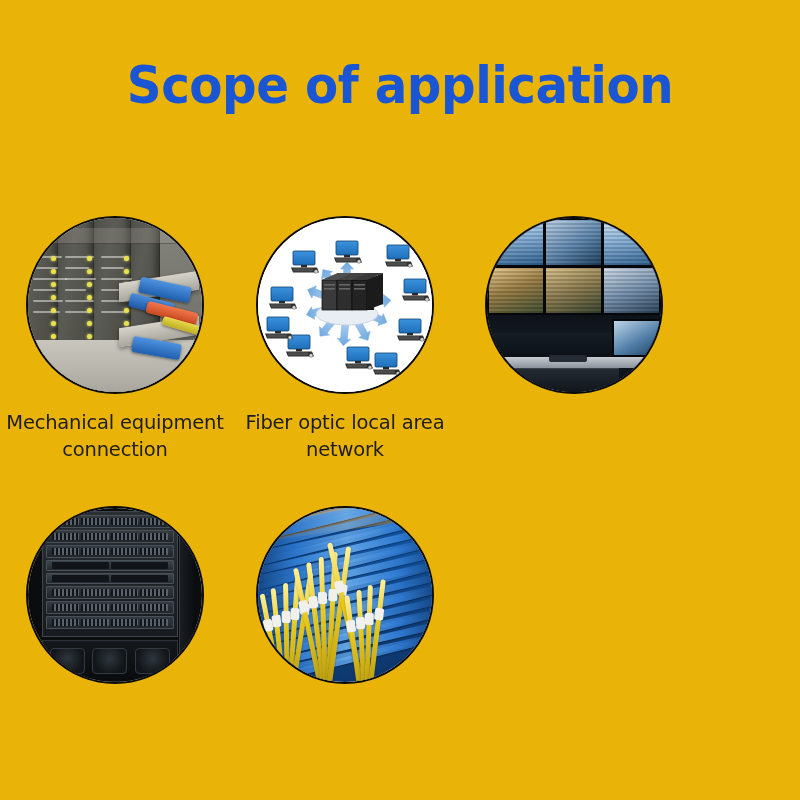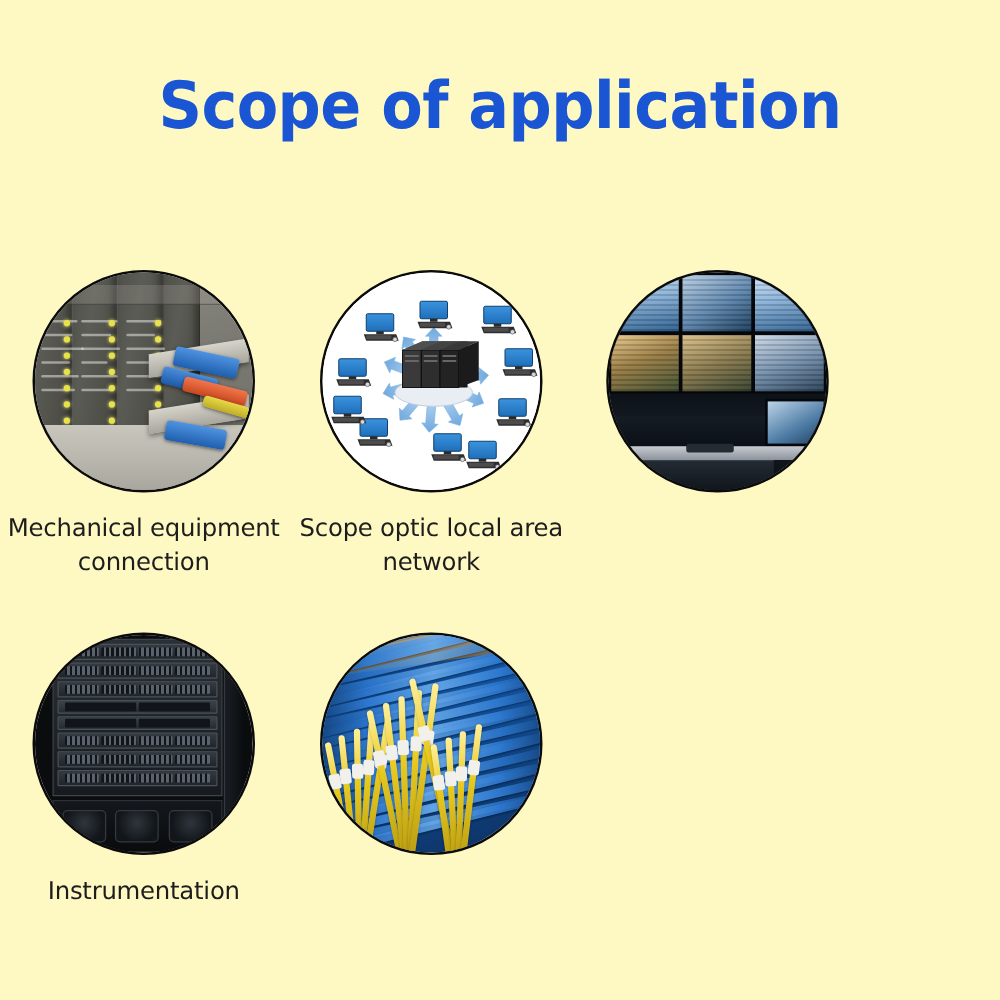--- a/index.html
+++ b/index.html
@@ -2,21 +2,21 @@
 <html><head>
 <meta charset="utf-8">
 <style>
   * { box-sizing: border-box; margin: 0; padding: 0; }
   html, body {
     width: 800px; height: 800px;
     background: #ffffff;
     font-family: "DejaVu Sans", sans-serif;
     overflow: hidden;
   }
-  .page { position: relative; width: 800px; height: 800px; background:#fef9c3; }
+  .page { position: relative; width: 800px; height: 800px; background:#eab308; }
 
   
   .title {
     position: absolute; left: 0; top: 55px; width: 800px;
     text-align: center;
     font-family: "DejaVu Sans", sans-serif;
     font-size: 52px;
     font-weight: 700;
     letter-spacing: -0.5px;
     color: #1a56d4;
@@ -390,21 +390,21 @@
               <use href="#pc" transform="translate(157,74)"></use>
               <use href="#pc" transform="translate(152,114)"></use>
               <use href="#pc" transform="translate(41,130)"></use>
               <use href="#pc" transform="translate(100,142)"></use>
               <use href="#pc" transform="translate(20,112)"></use>
               <use href="#pc" transform="translate(128,148)"></use>
             </g>
           </svg>
         </div>
       </div>
-      <div class="caption">Scope optic local area network</div>
+      <div class="caption">Fiber optic local area network</div>
     </div>
 
     <div class="cell">
       <div class="circle-wrap">
         <div class="scene s3">
           <div class="wall">
             <div class="mon a"></div>
               <div class="mon b"></div>
               <div class="mon a"></div>
             <div class="mon c"></div>
@@ -487,21 +487,20 @@
               </div>
           </div>
           <div class="railR"></div>
           <div class="psu">
               <div class="fan"></div>
               <div class="fan"></div>
               <div class="fan"></div>
             </div>
         </div>
       </div>
-      <div class="caption">Instrumentation</div>
     </div>
 
 
     <div class="cell">
       <div class="circle-wrap">
         <div class="scene s6">
           <div class="topbar"></div>
           <div class="blues" id="bluelines">
               <b style="top: 4%; transform: rotate(-14deg); opacity: 0.78;"></b>
               <b style="top: 8.6%; transform: rotate(-13deg); opacity: 0.84;"></b>

